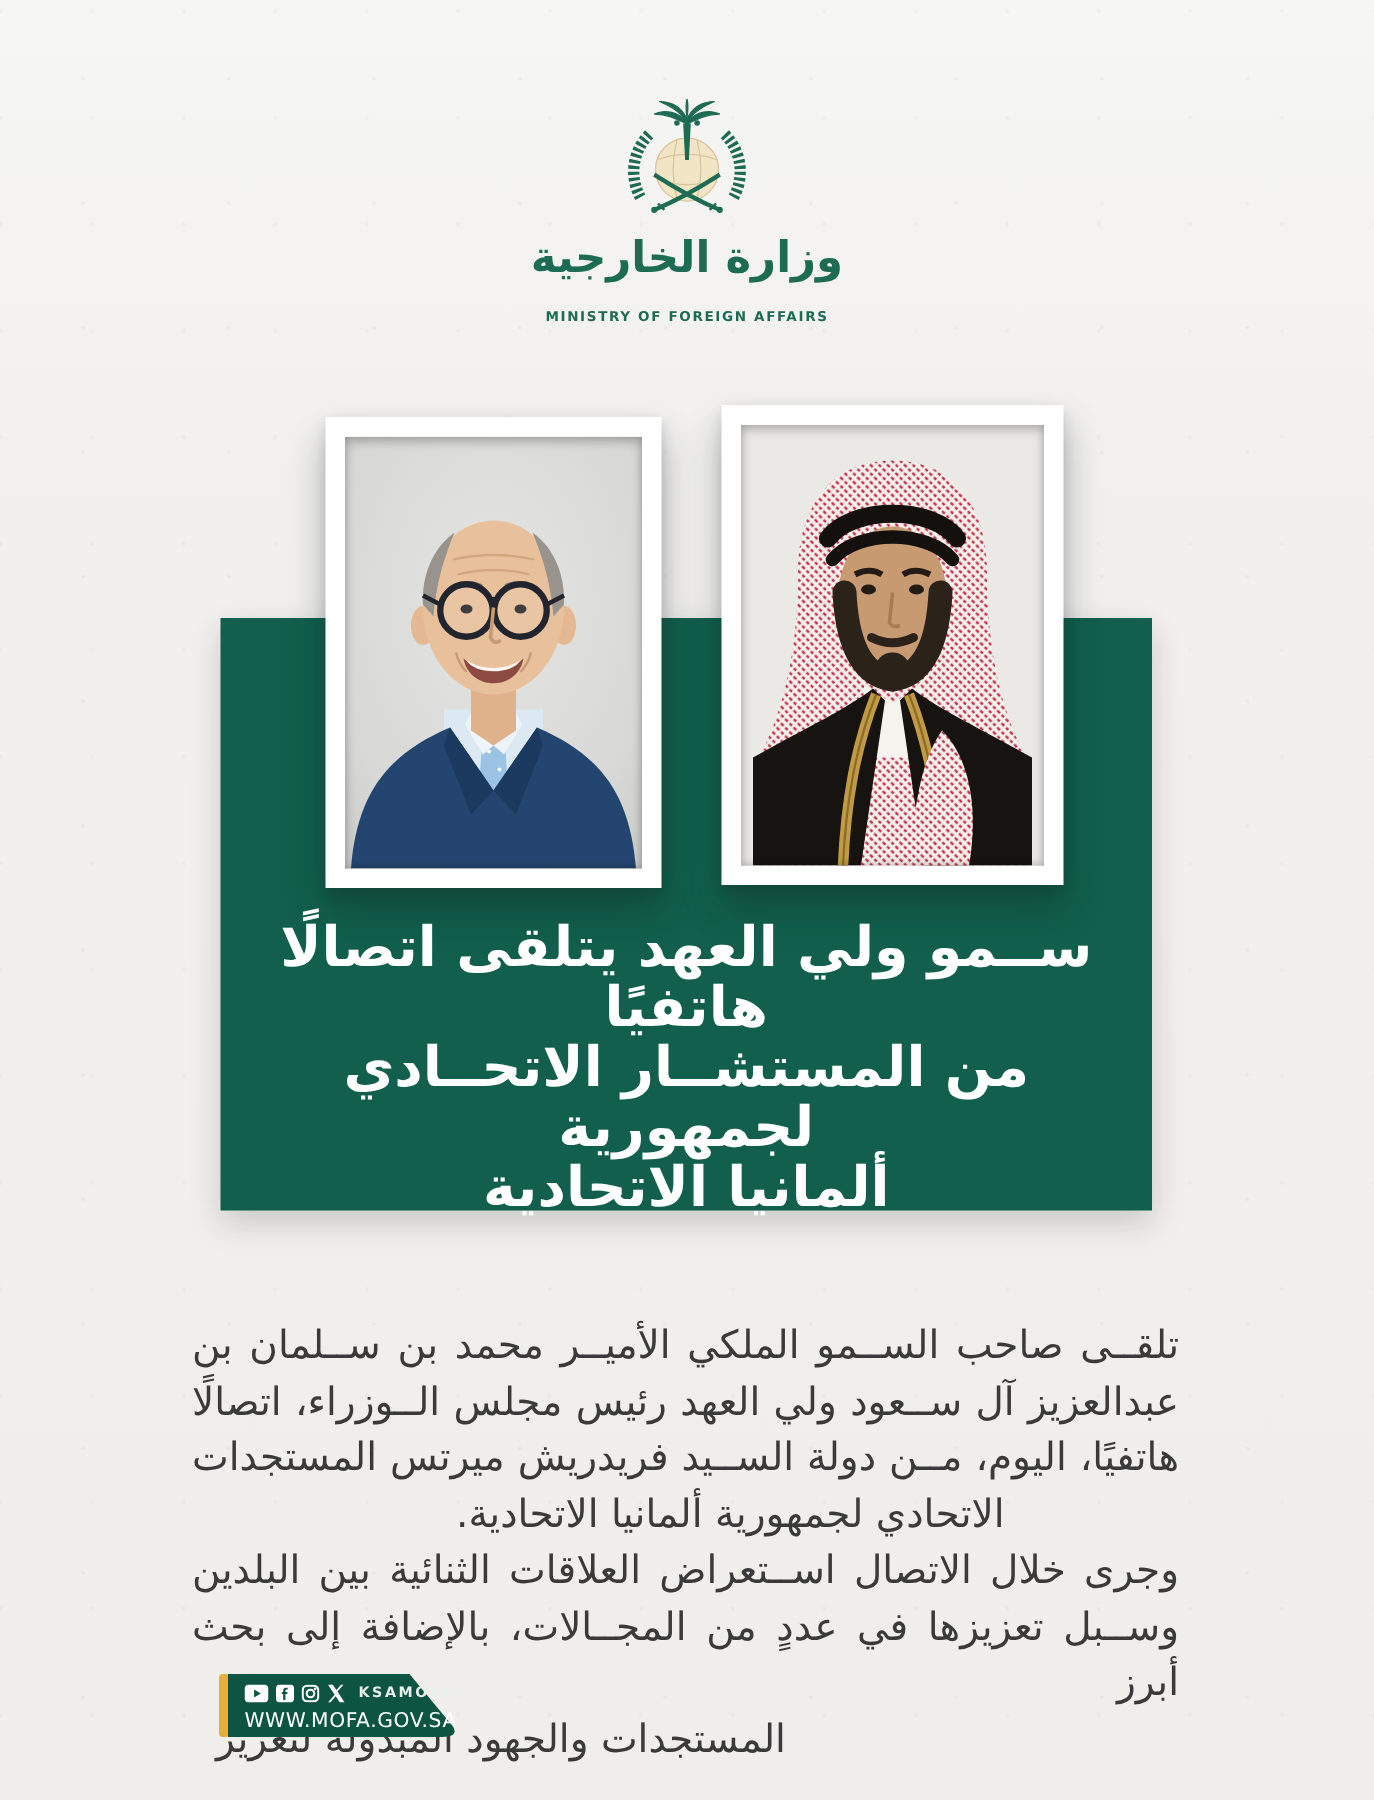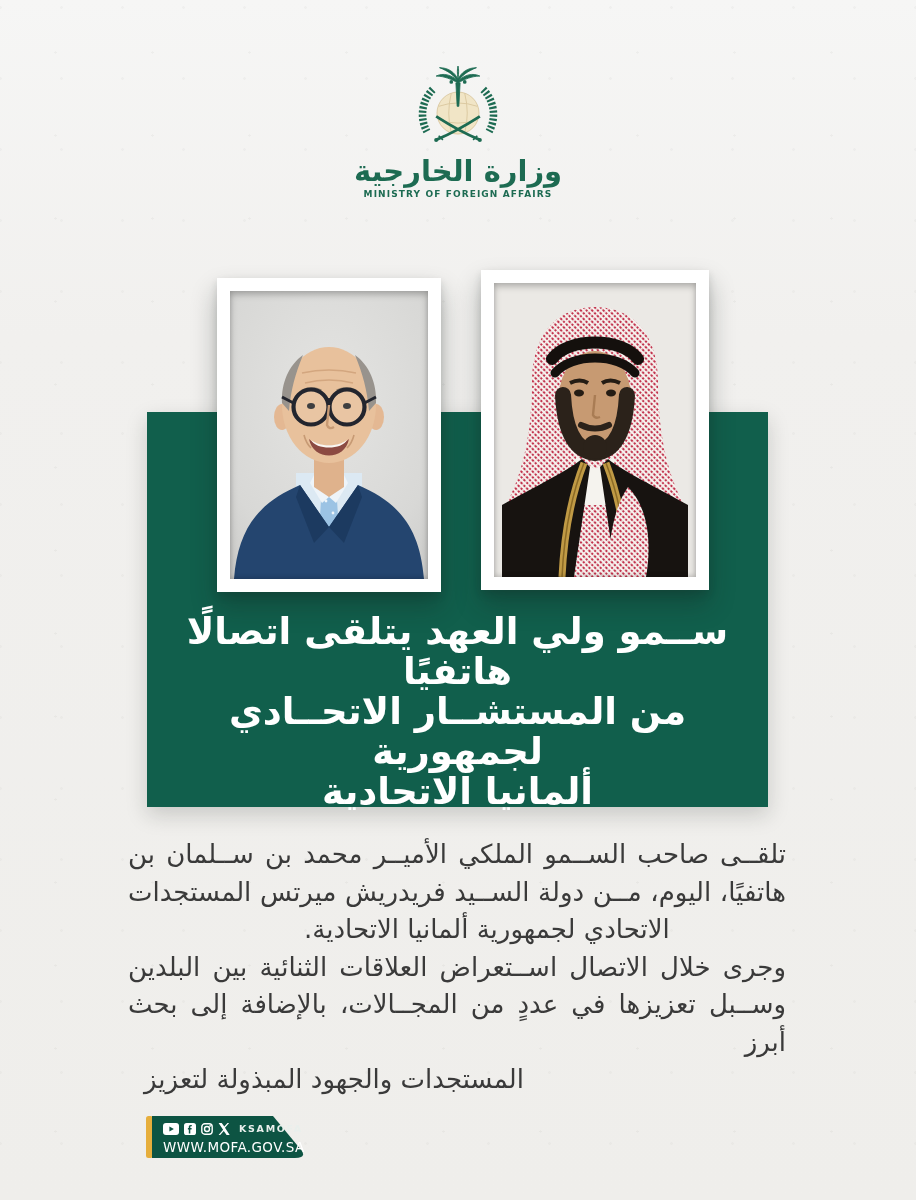--- a/index.html
+++ b/index.html
@@ -17,21 +17,21 @@
   }
 
   
   .logo-wrap{ position:absolute; top:66px; left:0; right:0; text-align:center; }
   .logo-wrap svg{ display:block; margin:0 auto; }
   .logo-ar{
     margin-top:4px; font-size:29px; font-weight:bold; color:#1d6b52;
     line-height:34px; direction:rtl;
   }
   .logo-en{
-    margin-top:1px; font-size:9px; font-weight:bold; letter-spacing:1.1px;
+    margin-top:19px; font-size:9px; font-weight:bold; letter-spacing:1.1px;
     color:#1d6b52; line-height:11px;
   }
 
   
   .green-panel{
     position:absolute; left:147px; top:412px; width:621px; height:395px;
     background:#115f4c; box-shadow:0 8px 20px rgba(25,35,30,.18);
   }
 
   
@@ -50,21 +50,21 @@
 
   
   .headline{
     position:absolute; left:147px; top:612px; width:621px;
     direction:rtl; text-align:center; color:#ffffff;
     font-size:37px; font-weight:bold; line-height:40px;
   }
 
   
   .body-text{
-    position:absolute; left:128px; top:836px; width:658px;
+    position:absolute; left:128px; top:879px; width:658px;
     direction:rtl; color:#3a3a3a; font-size:26px; line-height:37.5px;
   }
   .body-line{ text-align:justify; text-align-last:justify; }
   .body-line.end-a{ text-align:left; text-align-last:left; padding-left:176px; }
   .body-line.end-b{ text-align:left; text-align-last:left; padding-left:16px; }
 
   
   .ribbon{ position:absolute; left:146px; top:1116px; width:170px; height:54px; }
   .ribbon > svg{ position:absolute; inset:0; }
   .ribbon-content{ position:absolute; left:17px; top:5px; width:140px; }
@@ -230,20 +230,21 @@
   </div>
 
   <div class="headline" lang="ar">
     <div>ســمو ولي العهد يتلقى اتصالًا هاتفيًا</div>
     <div>من المستشــار الاتحــادي لجمهورية</div>
     <div>ألمانيا الاتحادية</div>
   </div>
 
   <div class="body-text" lang="ar">
     <div class="body-line">تلقــى صاحب الســمو الملكي الأميــر محمد بن ســلمان بن</div>
+    <div class="body-line">عبدالعزيز آل ســعود ولي العهد رئيس مجلس الــوزراء، اتصالًا</div>
     <div class="body-line">هاتفيًا، اليوم، مــن دولة الســيد فريدريش ميرتس المستجدات</div>
     <div class="body-line end-a">الاتحادي لجمهورية ألمانيا الاتحادية.</div>
     <div class="body-line">وجرى خلال الاتصال اســتعراض العلاقات الثنائية بين البلدين</div>
     <div class="body-line">وســبل تعزيزها في عددٍ من المجــالات، بالإضافة إلى بحث أبرز</div>
     <div class="body-line end-b">المستجدات والجهود المبذولة لتعزيز</div>
   </div>
 
   <div class="ribbon">
     <svg viewBox="0 0 170 42" width="170" height="42">
       <rect x="0" y="0" width="7" height="42" rx="2.5" fill="#e6ae3c"></rect>

